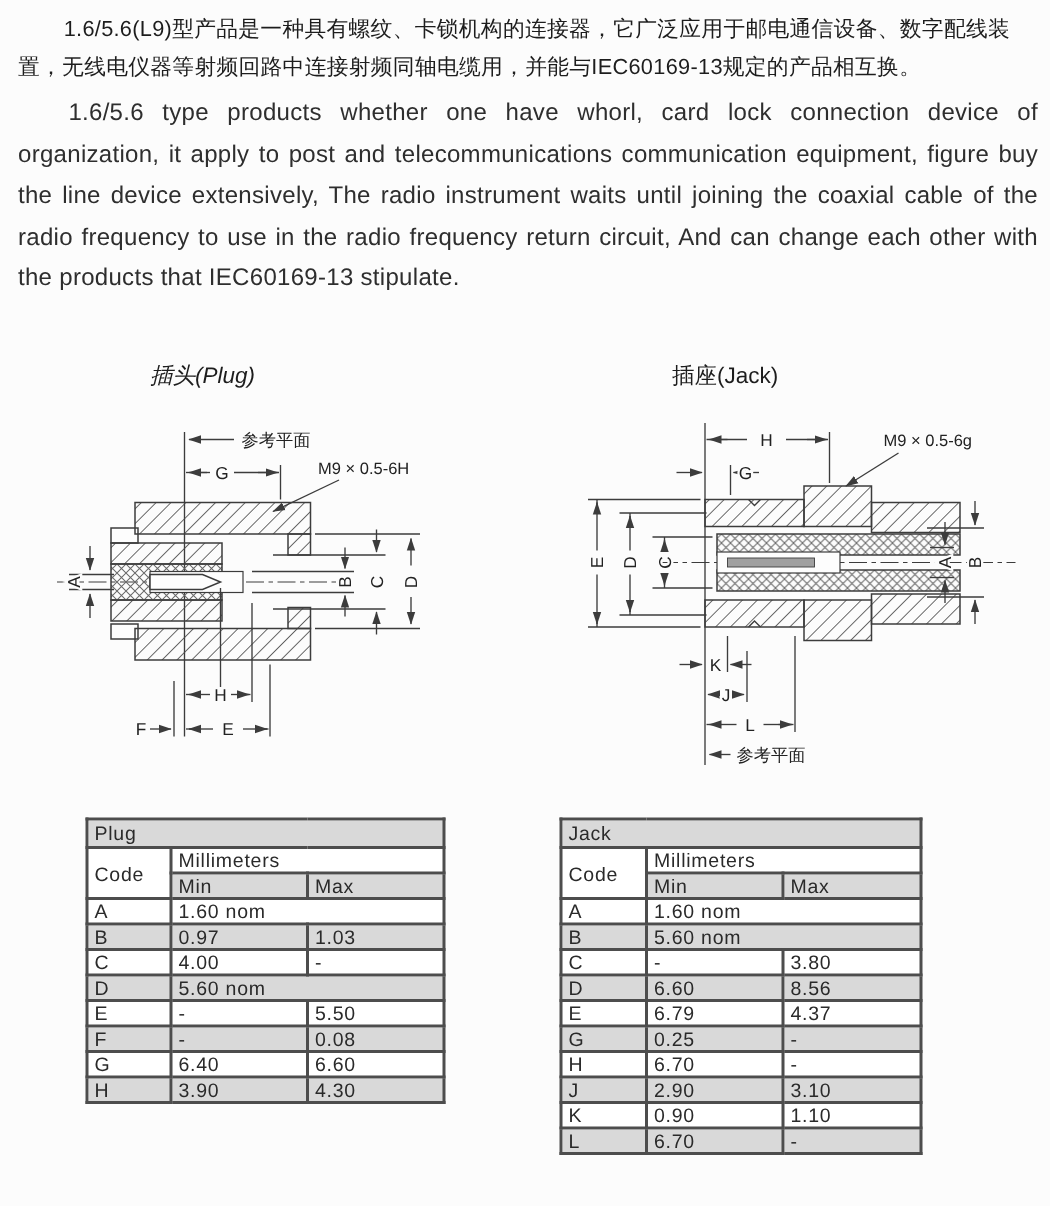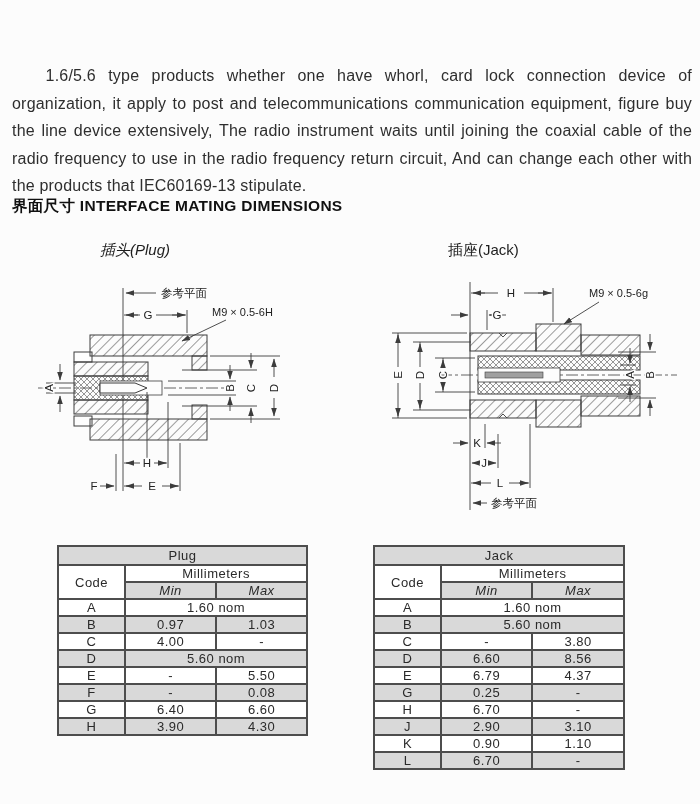--- a/index.html
+++ b/index.html
@@ -41,37 +41,37 @@
   }
   svg text.dimletter { font-size:11.5px; }
   svg text.anno { font-size:11px; }
   svg text.cjk { font-size:11.5px; }
 
   table.dim { position:absolute; border-collapse:collapse; background:#fff; table-layout:fixed; }
   #plug-table { left:57px;  top:545px; }
   #jack-table { left:373px; top:545px; }
   .dim th, .dim td {
     border:2px solid #4d4d4d;
-    font-size:13px; font-weight:normal; text-align:center;
-    color:#2a2a2a; padding:0 16px; height:17px; letter-spacing:.5px;
+    font-size:13px; font-weight:normal; text-align:left;
+    color:#2a2a2a; padding:0 4px; height:17px; letter-spacing:.5px;
     overflow:hidden; white-space:nowrap;
   }
   .dim thead tr.title-row th { height:19px; }
   .dim thead tr.unit-row th  { height:16px; }
-  .dim thead tr.minmax-row th{ height:17px;font-style:italic; }
+  .dim thead tr.minmax-row th{ height:17px; }
   .dim tr.shade th, .dim tr.shade td, .dim th.shade, .dim td.shade { background:#d9d9d9; }
 </style>
 </head>
 <body>
 
 <div class="page">
 
+  <p class="para-zh">1.6/5.6(L9)型产品是一种具有螺纹、卡锁机构的连接器，它广泛应用于邮电通信设备、数字配线装置，无线电仪器等射频回路中连接射频同轴电缆用，并能与IEC60169-13规定的产品相互换。</p>
   <p class="para-en">1.6/5.6 type products whether one have whorl, card lock connection device of organization, it apply to post and telecommunications communication equipment, figure buy the line device extensively, The radio instrument waits until joining the coaxial cable of the radio frequency to use in the radio frequency return circuit, And can change each other with the products that IEC60169-13 stipulate.</p>
 
-  <h2 class="heading">界面尺寸 INTERFACE MATING DIMENSIONS</h2>
 
   <div class="cap cap-plug">插头(Plug)</div>
   <div class="cap cap-jack">插座(Jack)</div>
 
   <svg id="plug-svg" class="draw" width="310" height="235" viewBox="0 0 310 235">
     <defs>
       <pattern id="hp" width="7" height="7" patternTransform="rotate(45)" patternUnits="userSpaceOnUse">
         <line x1="0" y1="0" x2="0" y2="7" stroke="#4a4a4a" stroke-width="1.1"></line>
       </pattern>
       <pattern id="cp" width="6" height="6" patternUnits="userSpaceOnUse">

